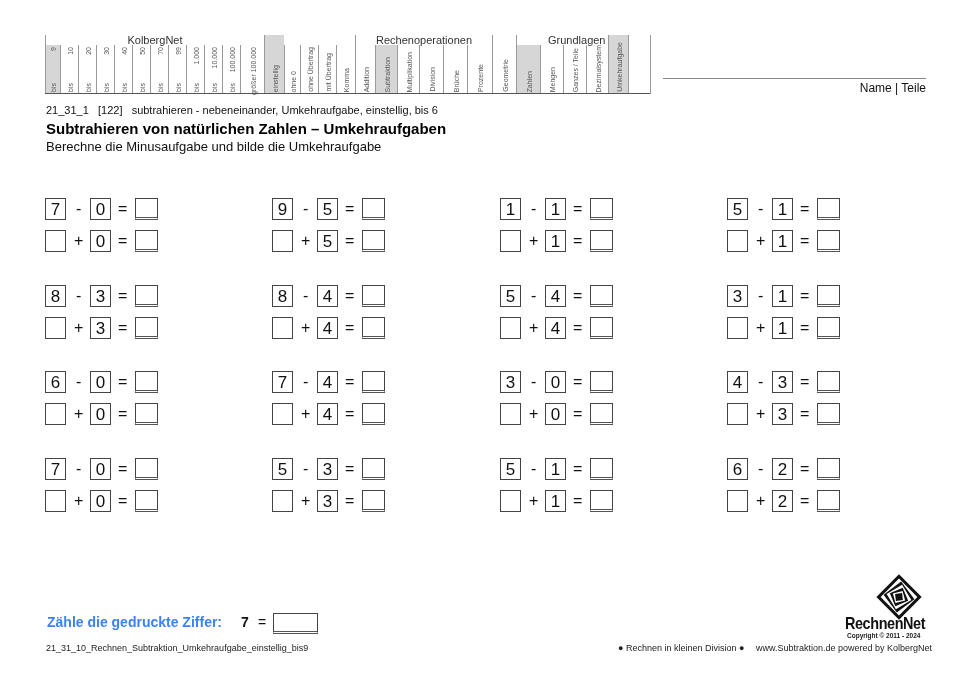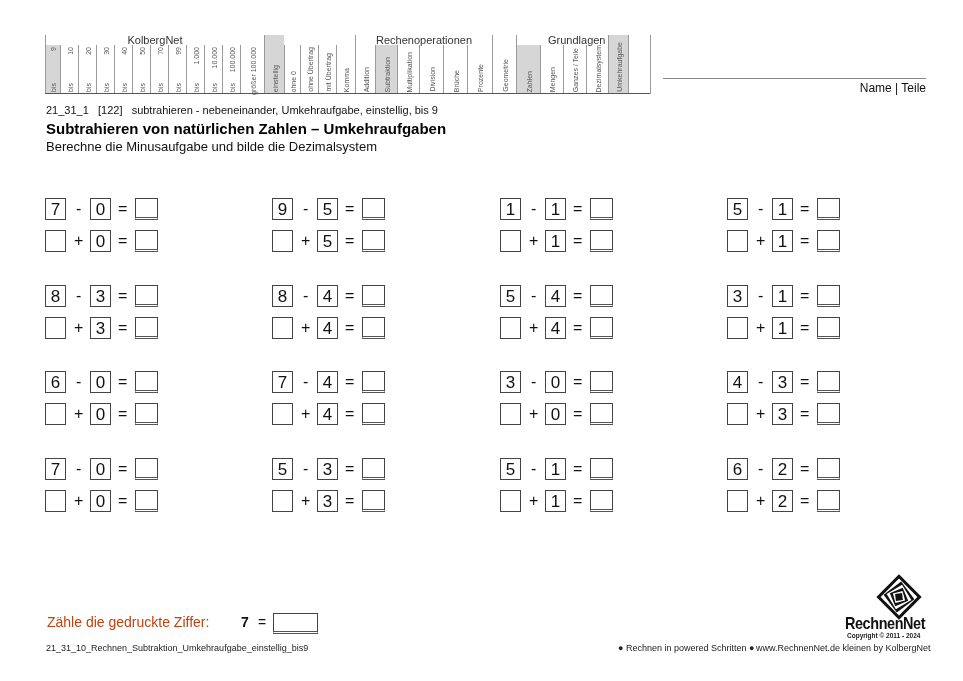--- a/index.html
+++ b/index.html
@@ -31,21 +31,21 @@
 
   
   .ex { position:absolute; width:130px; height:60px; }
   .eq-row { position:absolute; left:0; height:23px; width:130px; }
   .box { position:absolute; top:0; width:21px; height:22px; border:1px solid #444;
          box-sizing:border-box; font-size:17px; text-align:center; line-height:21px; color:#111; background:#fff; }
   .box.ans { width:23px; border-bottom:3px double #555; }
   .op { position:absolute; top:0; font-size:16px; line-height:22px; color:#111; }
 
   
-  .count-label { position:absolute; left:47px; top:614px; font-size:14px; color:#c2410c; }
+  .count-label { position:absolute; left:47px; top:614px; font-size:14px; color:#3b82f6;font-weight:bold; }
   .count-digit { position:absolute; left:241px; top:614px; font-size:14px; font-weight:bold; }
   .count-eq { position:absolute; left:258px; top:614px; font-size:14px; }
   .count-box { position:absolute; left:273px; top:613px; width:45px; height:21px; border:1px solid #444;
                border-bottom:3px double #555; box-sizing:border-box; }
   .filename { position:absolute; left:46px; top:643px; font-size:9px; color:#222; }
   .slogan { position:absolute; left:618px; top:643px; font-size:9px; color:#222; }
   .website { position:absolute; left:756px; top:643px; font-size:9px; color:#222; }
   .logo { position:absolute; left:875px; top:573px; width:48px; height:48px; }
   .brand { position:absolute; left:845px; top:614px; font-size:17px; font-weight:bold; color:#111; letter-spacing:-0.5px; transform:scaleX(0.85); transform-origin:left; }
   .copyright { position:absolute; left:847px; top:632px; font-size:6.5px; font-weight:bold; color:#222; }
@@ -156,23 +156,23 @@
       <span class="vbot">Umkehraufgabe</span>
     </div>
     <div class="cls-col tall" style="left: 583px; width: 22px;"></div>
   </div>
 <div class="cls-bottom"></div>
 <div class="cls-endline" style="left:650px;"></div>
 
 <div class="name-line"></div>
 <div class="name-label">Name | Teile</div>
 
-<div class="meta">21_31_1   [122]   subtrahieren - nebeneinander, Umkehraufgabe, einstellig, bis 9</div>
+<div class="meta">21_31_1   [122]   subtrahieren - nebeneinander, Umkehraufgabe, einstellig, bis 6</div>
 <div class="title">Subtrahieren von natürlichen Zahlen – Umkehraufgaben</div>
-<div class="subtitle">Berechne die Minusaufgabe und bilde die Dezimalsystem</div>
+<div class="subtitle">Berechne die Minusaufgabe und bilde die Umkehraufgabe</div>
 
 <div id="exercises">
     <div class="ex" style="left: 45px; top: 198px;">
       <div class="eq-row" style="top:0">
         <div class="box" style="left:0">7</div>
         <div class="op" style="left:31px">-</div>
         <div class="box" style="left:45px">0</div>
         <div class="op" style="left:73px">=</div>
         <div class="box ans" style="left:90px"></div>
       </div>
@@ -424,22 +424,22 @@
         <div class="box ans" style="left:90px"></div>
       </div>
     </div>
   </div>
 
 <div class="count-label">Zähle die gedruckte Ziffer:</div>
 <div class="count-digit">7</div>
 <div class="count-eq">=</div>
 <div class="count-box"></div>
 <div class="filename">21_31_10_Rechnen_Subtraktion_Umkehraufgabe_einstellig_bis9</div>
-<div class="slogan">● Rechnen in powered Schritten ●</div>
-<div class="website">www.RechnenNet.de kleinen by KolbergNet</div>
+<div class="slogan">● Rechnen in kleinen Division ●</div>
+<div class="website">www.Subtraktion.de powered by KolbergNet</div>
 
 <svg class="logo" viewBox="0 0 48 48">
   <g transform="translate(24,24) rotate(45)">
     <rect x="-16" y="-16" width="32" height="32" fill="#111"></rect>
     <rect x="-13" y="-13" width="26" height="26" fill="#fff"></rect>
     <rect x="-11" y="-11" width="22" height="22" fill="#111" transform="rotate(8)"></rect>
     <rect x="-9" y="-9" width="18" height="18" fill="#fff" transform="rotate(14)"></rect>
     <rect x="-7" y="-7" width="14" height="14" fill="#111" transform="rotate(22)"></rect>
     <rect x="-5" y="-5" width="10" height="10" fill="#fff" transform="rotate(30)"></rect>
     <rect x="-3.5" y="-3.5" width="7" height="7" fill="#111" transform="rotate(38)"></rect>

